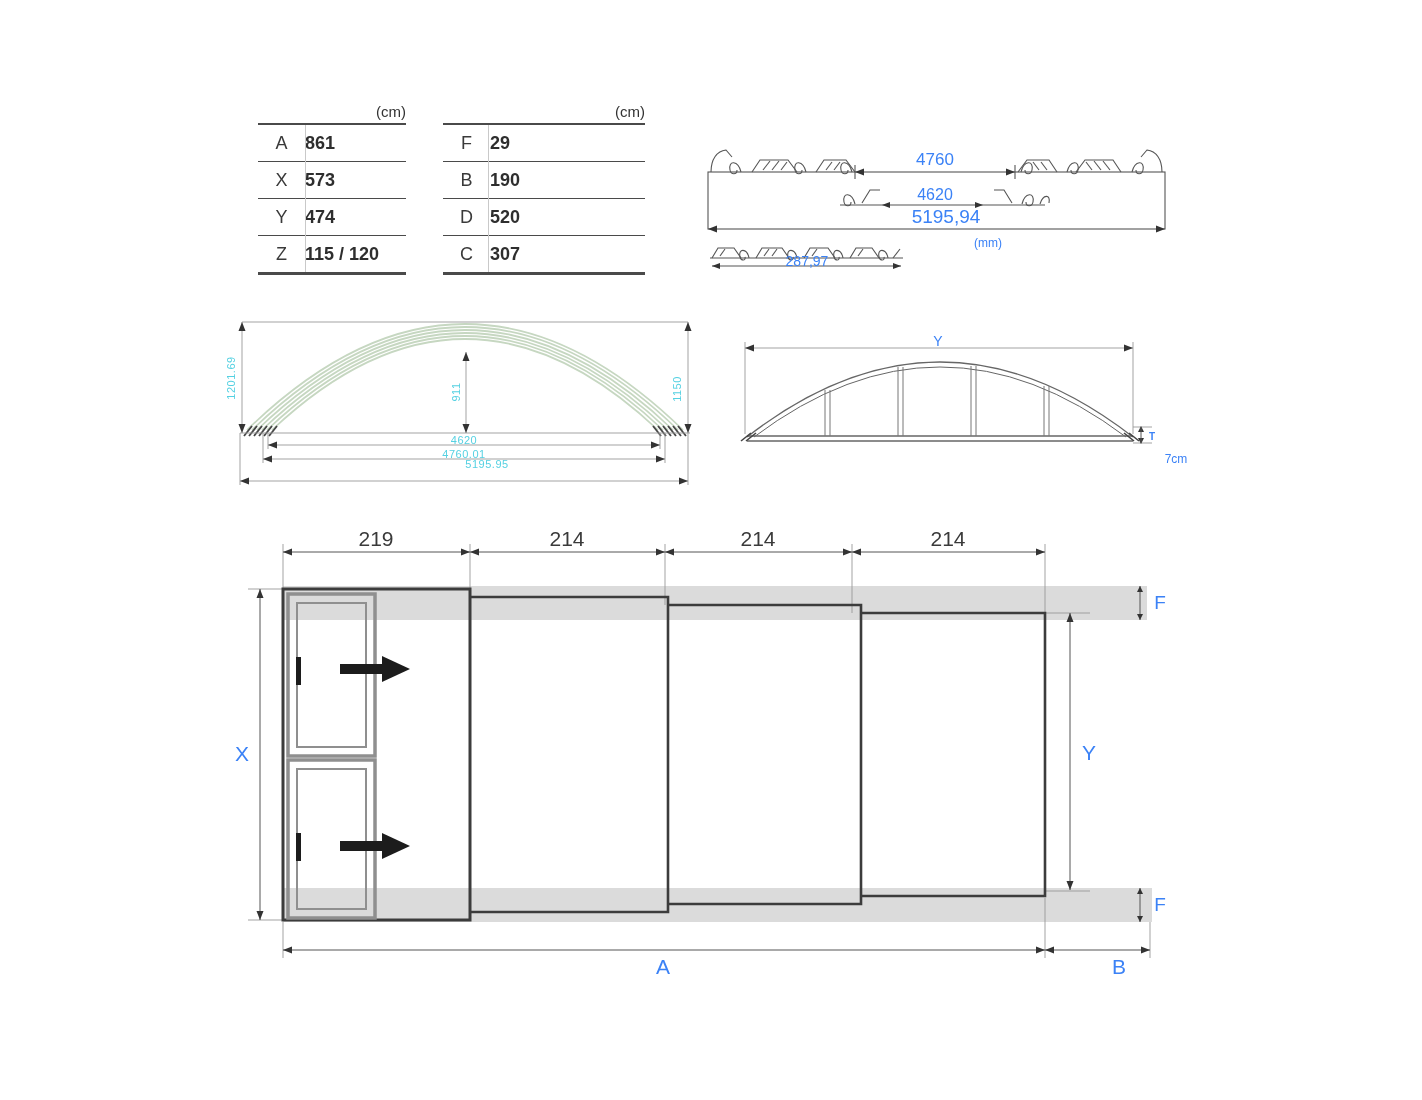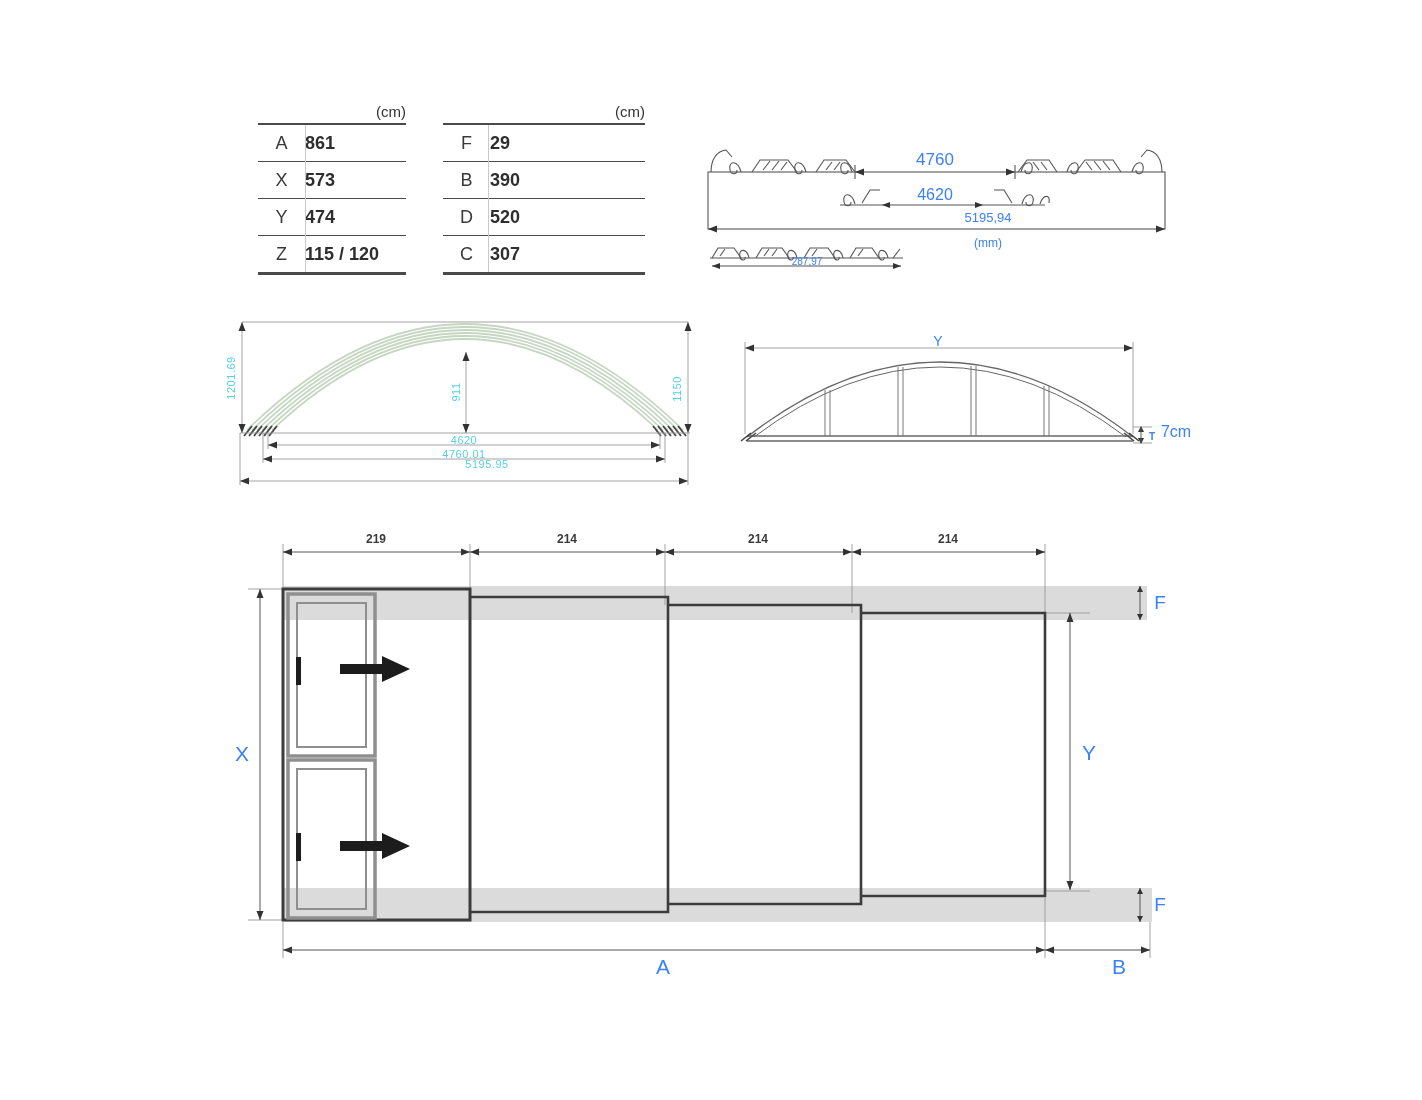--- a/index.html
+++ b/index.html
@@ -3,21 +3,21 @@
 <meta charset="utf-8">
 <style>
   html,body{margin:0;padding:0;background:#fff;}
   #canvas{position:relative;width:1422px;height:1100px;background:#ffffff;overflow:hidden;
           font-family:"Liberation Sans",sans-serif;color:#333;}
   svg{position:absolute;left:0;top:0;}
   .t{position:absolute;transform:translate(-50%,-50%);white-space:nowrap;color:#3b82f6;}
   .rot{transform:translate(-50%,-50%) rotate(-90deg);}
   .cyan{color:#55d1e2;font-size:11px;letter-spacing:.5px;}
   .dim-big{font-size:21px;}
-  .dim-num{font-size:12px;font-weight:700;color:#3a3a3a;}
+  .dim-num{font-size:21px;font-weight:400;color:#3a3a3a;}
   
   .spec-table{position:absolute;font-size:18px;}
   .spec-table .hdr{height:26px;display:flex;align-items:flex-end;justify-content:flex-end;
                    font-size:15px;padding-bottom:3px;color:#333;}
   .spec-table .rows{border-top:2px solid #4a4a4a;border-bottom:3px solid #4a4a4a;position:relative;}
   .spec-table .row{display:flex;align-items:center;height:36px;border-bottom:1.5px solid #4a4a4a;}
   .spec-table .row:last-child{border-bottom:none;}
   .spec-table .k{width:47px;text-align:center;color:#3a3a3a;font-size:18px;}
   .spec-table .v{flex:1;padding-right:3px;font-size:18px;font-weight:600;color:#2e2e2e;}
   .spec-table .vline{position:absolute;top:0;bottom:0;width:1px;background:#c9c9c9;}
@@ -306,49 +306,49 @@
   <div class="spec-table" style="left:443px;top:94px;width:202px;">
     <div class="hdr">(cm)</div>
     <div class="rows">
       <div class="vline" style="left:45px;"></div>
       <div class="row">
         <span class="k">F</span>
         <span class="v">29</span>
       </div>
       <div class="row">
         <span class="k">B</span>
-        <span class="v">390</span>
+        <span class="v">190</span>
       </div>
       <div class="row">
         <span class="k">D</span>
         <span class="v">520</span>
       </div>
       <div class="row">
         <span class="k">C</span>
         <span class="v">307</span>
       </div>
     </div>
   </div>
 
   <span class="t" style="left:935px;top:160px;font-size:17px;">4760</span>
   <span class="t" style="left:935px;top:195px;font-size:16px;">4620</span>
-  <span class="t" style="left:988px;top:217px;font-size:13px;text-align:center;">5195,94</span>
+  <span class="t" style="left:946px;top:217px;font-size:19px;text-align:center;">5195,94</span>
   <span class="t" style="left:988px;top:243px;font-size:12px;">(mm)</span>
-  <span class="t" style="left:807px;top:261px;font-size:10px;">287,97</span>
+  <span class="t" style="left:807px;top:261px;font-size:14px;">287,97</span>
 
   <span class="t rot cyan" style="left:231px;top:378px;">1201.69</span>
   <span class="t rot cyan" style="left:456px;top:392px;">911</span>
   <span class="t rot cyan" style="left:677px;top:389px;">1150</span>
   <span class="t cyan" style="left:464px;top:440px;">4620</span>
   <span class="t cyan" style="left:464px;top:454px;">4760.01</span>
   <span class="t cyan" style="left:464px;top:464px;margin-left:23px;">5195.95</span>
 
   <span class="t" style="left:938px;top:341px;font-size:14px;">Y</span>
   <span class="t" style="left:1152px;top:436px;font-size:10px;font-weight:700;">T</span>
-  <span class="t" style="left:1176px;top:432px;font-size:16px;text-align:center;">7cm</span>
+  <span class="t" style="left:1176px;top:459px;font-size:12px;text-align:center;">7cm</span>
 
   <span class="t dim-num" style="left:376px;top:539px;">219</span>
   <span class="t dim-num" style="left:567px;top:539px;">214</span>
   <span class="t dim-num" style="left:758px;top:539px;">214</span>
   <span class="t dim-num" style="left:948px;top:539px;">214</span>
   <span class="t dim-big" style="left:242px;top:754px;">X</span>
   <span class="t dim-big" style="left:1089px;top:753px;">Y</span>
   <span class="t" style="left:1160px;top:603px;font-size:19px;">F</span>
   <span class="t" style="left:1160px;top:905px;font-size:19px;">F</span>
   <span class="t dim-big" style="left:663px;top:967px;">A</span>

